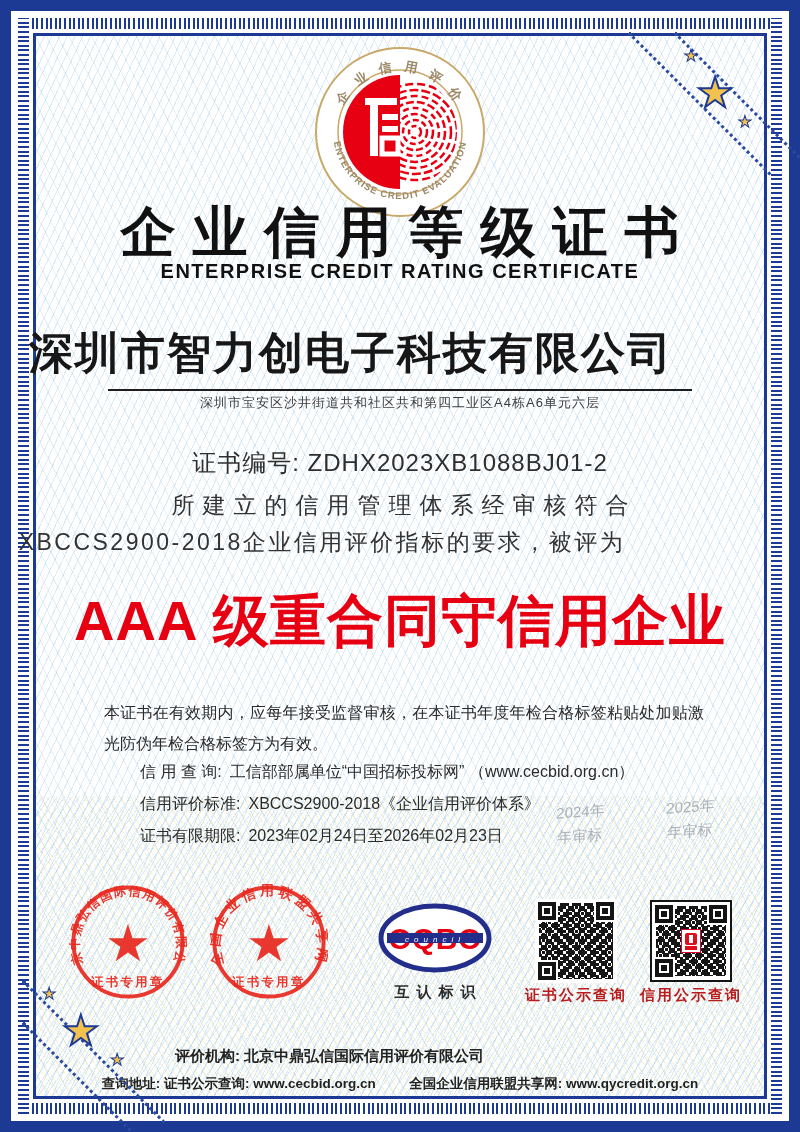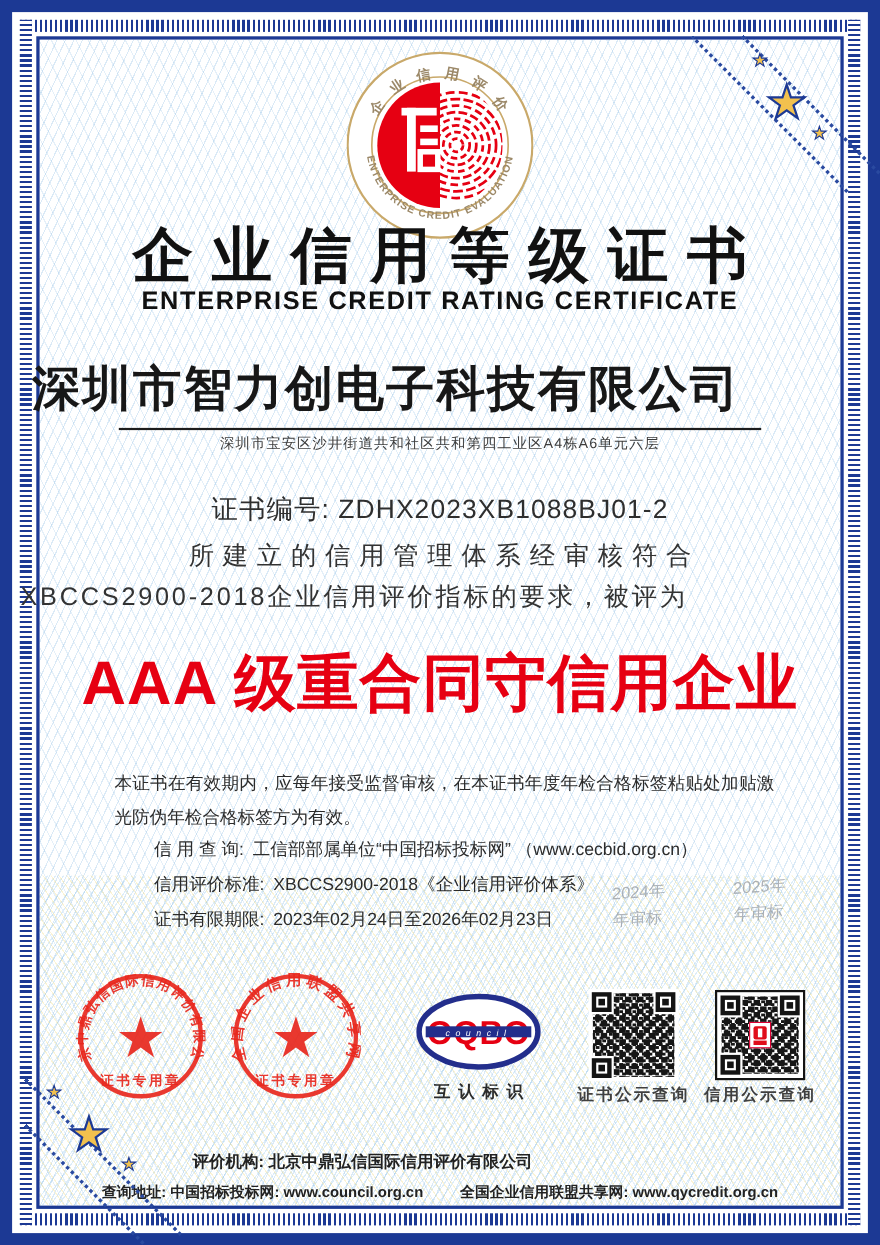--- a/index.html
+++ b/index.html
@@ -44,21 +44,21 @@
   .bl .star.big { left:26px; top:54px; }
   .bl .star.s1  { left:6px;  top:30px; }
   .bl .star.s2  { left:74px; top:96px; }
 
   
   .content { position:absolute; inset:0; z-index:2; }
   .emblem { position:absolute; left:315px; top:46px; width:170px; height:172px; }
   .title { position:absolute; left:0; width:800px; top:196px; text-align:center;
     font-size:55px; font-weight:bold; color:#111; letter-spacing:17px; text-indent:17px; }
   .subtitle { position:absolute; left:0; width:800px; top:260px; text-align:center;
-    font-size:23px; font-weight:bold; color:#111; letter-spacing:1.5px; }
+    font-size:20px; font-weight:bold; color:#111; letter-spacing:1.5px; }
   .company { position:absolute; left:0; width:702px; top:324px; text-align:center;
     font-family:"Liberation Serif","DejaVu Serif",serif; font-weight:bold; font-size:44px; color:#171717; letter-spacing:2px; }
   .company-line { position:absolute; left:108px; right:108px; top:389px; height:2px; background:#1d1d1d; }
   .address { position:absolute; left:0; width:800px; top:394px; text-align:center;
     font-size:13px; color:#3c3c3c; letter-spacing:1px; }
   .certno { position:absolute; left:0; width:800px; top:447px; text-align:center;
     font-size:24px; color:#2e2e2e; letter-spacing:1px; }
   .stmt1 { position:absolute; left:0; width:800px; top:490px; text-align:center;
     font-size:23px; color:#333; letter-spacing:8px; text-indent:8px; }
   .stmt2 { position:absolute; left:0; width:644px; top:527px; text-align:center;
@@ -99,21 +99,21 @@
   .finder { position:absolute; width:18px; height:18px; border:4px solid #141414; background:#fff; box-shadow:0 0 0 2px #fff; }
   .finder::after { content:""; position:absolute; inset:2px; background:#141414; }
   .finder.tl { left:3px; top:3px; }
   .finder.tr2 { right:3px; top:3px; }
   .finder.bl2 { left:3px; bottom:3px; }
   .qr-emblem { position:absolute; left:50%; top:50%; width:20px; height:24px; transform:translate(-50%,-50%);
     background:#fff; border:1px solid #d03; display:flex; flex-direction:column; align-items:center; justify-content:center; gap:1px; }
   .qr-emblem .glyph { width:12px; height:12px; background:#e00d1a; border-radius:2px; position:relative; }
   .qr-emblem .glyph::after { content:""; position:absolute; left:4px; top:2px; width:4px; height:8px; background:#fff; }
   .qr-emblem .tag { width:12px; height:4px; background:#e00d1a; }
-  .qr-caption { position:absolute; text-align:center; font-size:15px; font-weight:bold; color:#404040; letter-spacing:2px; }
+  .qr-caption { position:absolute; text-align:center; font-size:15px; font-weight:bold; color:#b91c1c; letter-spacing:2px; }
   .qr-caption.c0 { left:517px; top:986px; width:118px; }
   .qr-caption.c1 { left:634px; top:986px; width:114px; }
 
   .footer1 { position:absolute; left:0; width:659px; top:1047px; text-align:center;
     font-size:15px; font-weight:bold; color:#222; }
   .footer2 { position:absolute; left:0; width:800px; top:1075px; text-align:center;
     font-size:13.5px; font-weight:bold; color:#222; }
   .footer2 .gap { display:inline-block; width:26px; }
 </style>
 </head>
@@ -259,18 +259,18 @@
         <div class="glyph"></div>
           <div class="tag"></div>
       </div>
     </div>
     <div class="qr-caption c0">证书公示查询</div>
     <div class="qr-caption c1">信用公示查询</div>
 
     <div class="footer1">评价机构: 北京中鼎弘信国际信用评价有限公司</div>
     <div class="footer2">
       <span>查询地址:</span>
-      <span>中国招标投标网: www.council.org.cn</span>
+      <span>证书公示查询: www.cecbid.org.cn</span>
       <span class="gap"></span>
       <span>全国企业信用联盟共享网: www.qycredit.org.cn</span>
     </div>
   </div>
 </div>
 
 </body></html>

